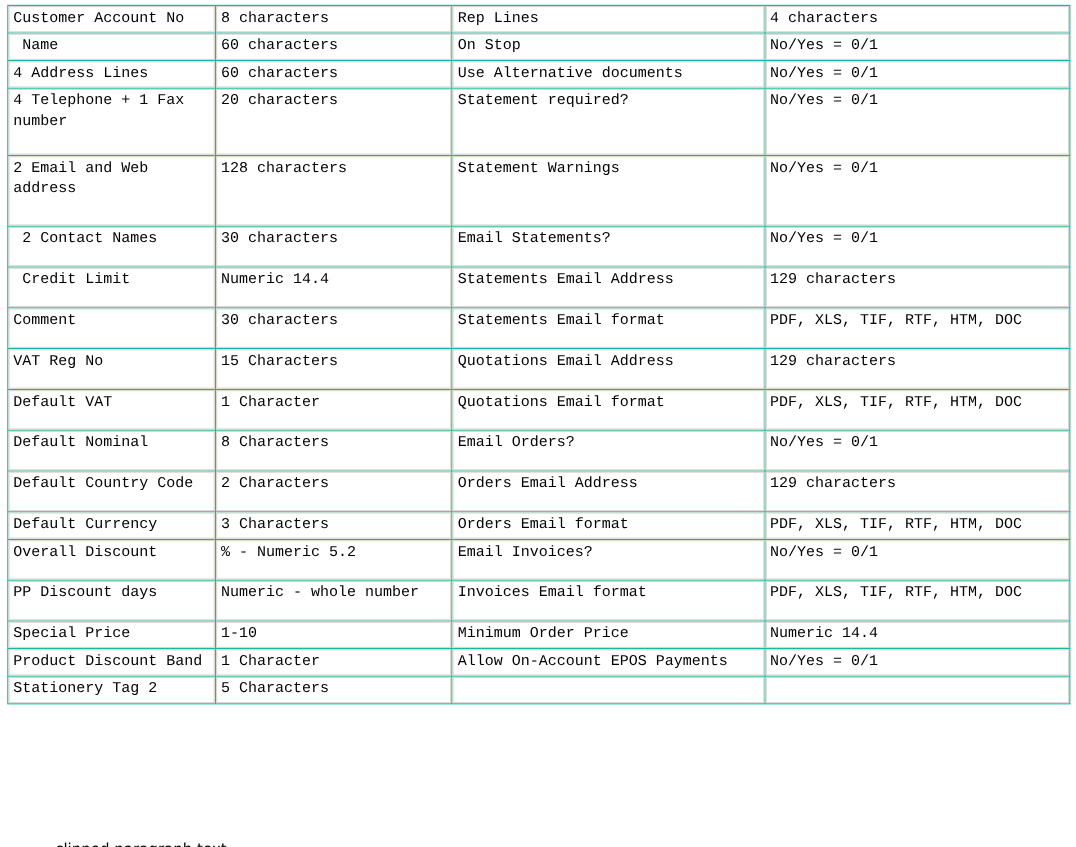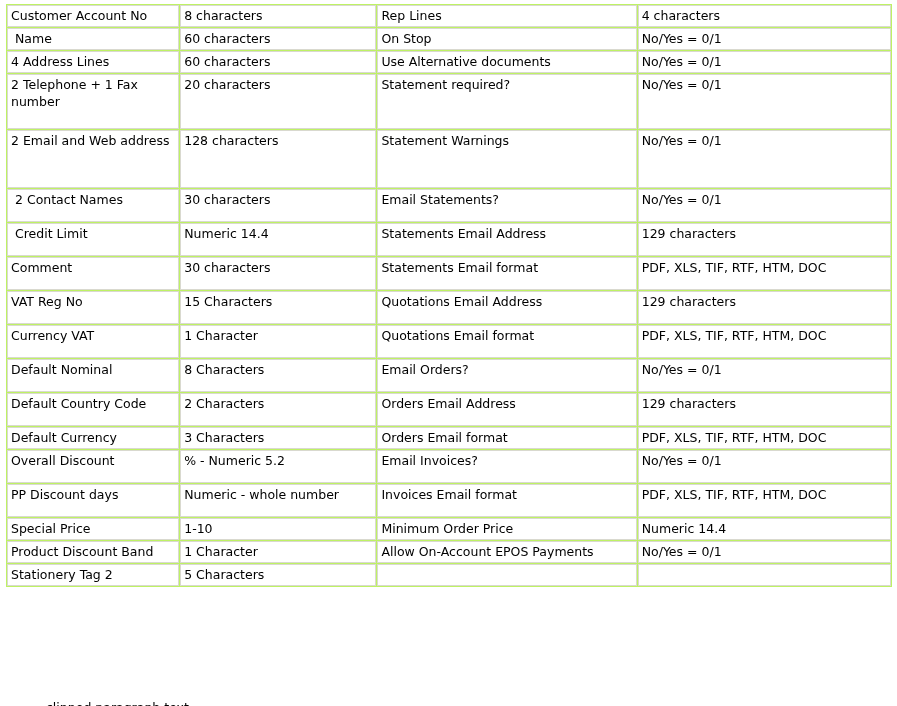--- a/index.html
+++ b/index.html
@@ -17,21 +17,22 @@
     color: #000000;
     -webkit-font-smoothing: none;
   }
 
   #spec-table {
     border-collapse: separate;
     border-spacing: 1px;
     margin: 4px 0 0 6px;
     width: 886px;
     table-layout: fixed;
-    background: #bef264;
+    background: #14b8a6;
+    font-family: Liberation Mono, monospace;
   }
 
   #spec-table td {
     border: 1px solid #d9d9cf;
     vertical-align: top;
     padding: 1px 3px 0 3px;
     line-height: 1.39;
     background: #ffffff;
     overflow: hidden;
   }
@@ -122,21 +123,21 @@
         </td>
         <td>
           <span class="txt">Use Alternative documents</span>
         </td>
         <td>
           <span class="txt">No/Yes = 0/1</span>
         </td>
       </tr>
       <tr class="h-lg">
         <td>
-          <span class="txt">2 Telephone + 1 Fax number</span>
+          <span class="txt">4 Telephone + 1 Fax number</span>
         </td>
         <td>
           <span class="txt">20 characters</span>
         </td>
         <td>
           <span class="txt">Statement required?</span>
         </td>
         <td>
           <span class="txt">No/Yes = 0/1</span>
         </td>
@@ -206,21 +207,21 @@
         </td>
         <td>
           <span class="txt">Quotations Email Address</span>
         </td>
         <td>
           <span class="txt">129 characters</span>
         </td>
       </tr>
       <tr class="h-md">
         <td>
-          <span class="txt">Currency VAT</span>
+          <span class="txt">Default VAT</span>
         </td>
         <td>
           <span class="txt">1 Character</span>
         </td>
         <td>
           <span class="txt">Quotations Email format</span>
         </td>
         <td>
           <span class="txt">PDF, XLS, TIF, RTF, HTM, DOC</span>
         </td>

